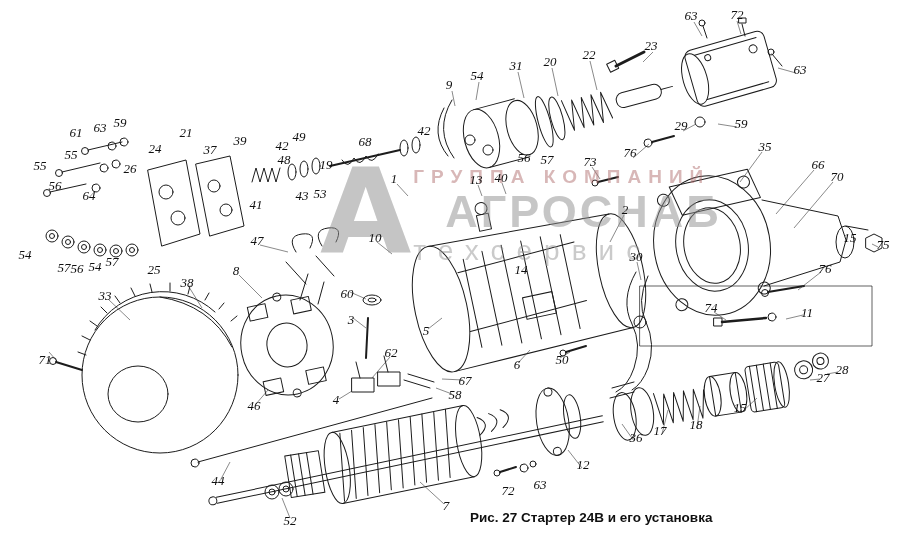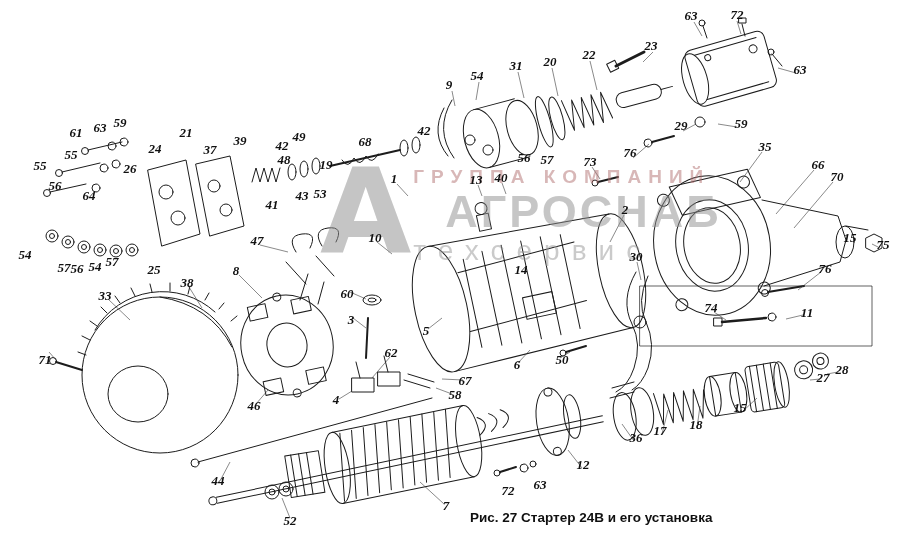--- a/index.html
+++ b/index.html
@@ -15,21 +15,21 @@
     white-space:nowrap;
   }
   .wm-logo {
     font-family:"DejaVu Sans", sans-serif; font-weight:bold; font-size:118px;
     line-height:.92; color:#8d8d8d; margin-right:2px;
   }
   .wm-lines { padding-top:8px; }
   .wm-line1 { font-size:19px; font-weight:bold; letter-spacing:7px; color:#b27272; }
   .wm-line2 { font-size:45px; font-weight:bold; letter-spacing:3px; color:#8f8f8f; line-height:1.05;margin-left:32px; }
   .wm-line3 { font-size:28px; letter-spacing:12px; color:#979797; }
-  .labels { position:absolute; left:0; top:0; width:816px; height:541px; z-index:3; pointer-events:none;font-weight:bold; }
+  .labels { position:absolute; left:0; top:0; width:816px; height:541px; z-index:3; pointer-events:none; }
   .part-label {
     position:absolute; transform:translate(-50%,-55%);
     font-family:"Liberation Serif", serif; font-style:italic;
     font-size:13px; color:#101010;
   }
   .caption {
     position:absolute; left:470px; top:510px; z-index:3;
     font-family:"Liberation Sans", sans-serif; font-weight:bold;
     font-size:13.5px; color:#101010;
   }
@@ -319,21 +319,21 @@
       <span class="part-label" style="left: 89px; top: 197px;">64</span>
       <span class="part-label" style="left: 186px; top: 134px;">21</span>
       <span class="part-label" style="left: 210px; top: 151px;">37</span>
       <span class="part-label" style="left: 240px; top: 142px;">39</span>
       <span class="part-label" style="left: 282px; top: 147px;">42</span>
       <span class="part-label" style="left: 299px; top: 138px;">49</span>
       <span class="part-label" style="left: 326px; top: 130px; margin-top: 36px;">19</span>
       <span class="part-label" style="left: 365px; top: 143px;">68</span>
       <span class="part-label" style="left: 424px; top: 132px;">42</span>
       <span class="part-label" style="left: 284px; top: 161px;">48</span>
-      <span class="part-label" style="left: 272px; top: 206px; text-align: right;">41</span>
+      <span class="part-label" style="left: 256px; top: 206px; text-align: right;">41</span>
       <span class="part-label" style="left: 302px; top: 197px;">43</span>
       <span class="part-label" style="left: 320px; top: 195px;">53</span>
       <span class="part-label" style="left: 25px; top: 256px;">54</span>
       <span class="part-label" style="left: 64px; top: 269px;">57</span>
       <span class="part-label" style="left: 77px; top: 270px;">56</span>
       <span class="part-label" style="left: 95px; top: 268px;">54</span>
       <span class="part-label" style="left: 112px; top: 263px;">57</span>
       <span class="part-label" style="left: 154px; top: 271px;">25</span>
       <span class="part-label" style="left: 394px; top: 180px;">1</span>
       <span class="part-label" style="left: 476px; top: 181px;">13</span>

